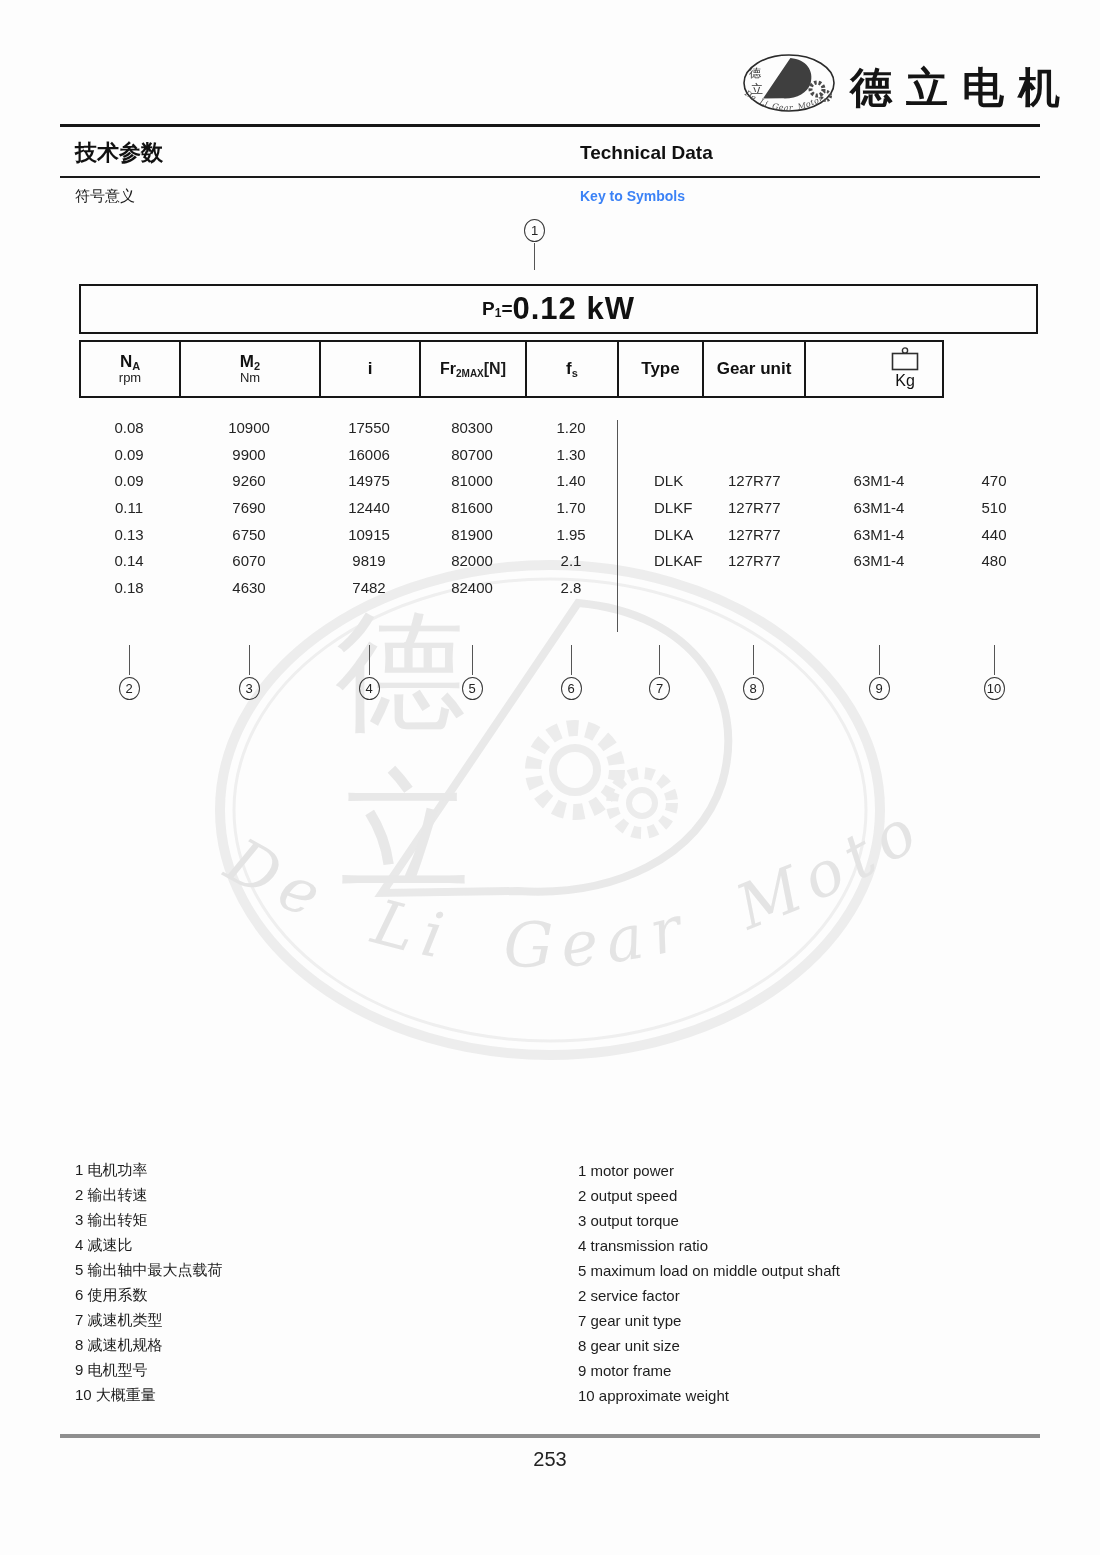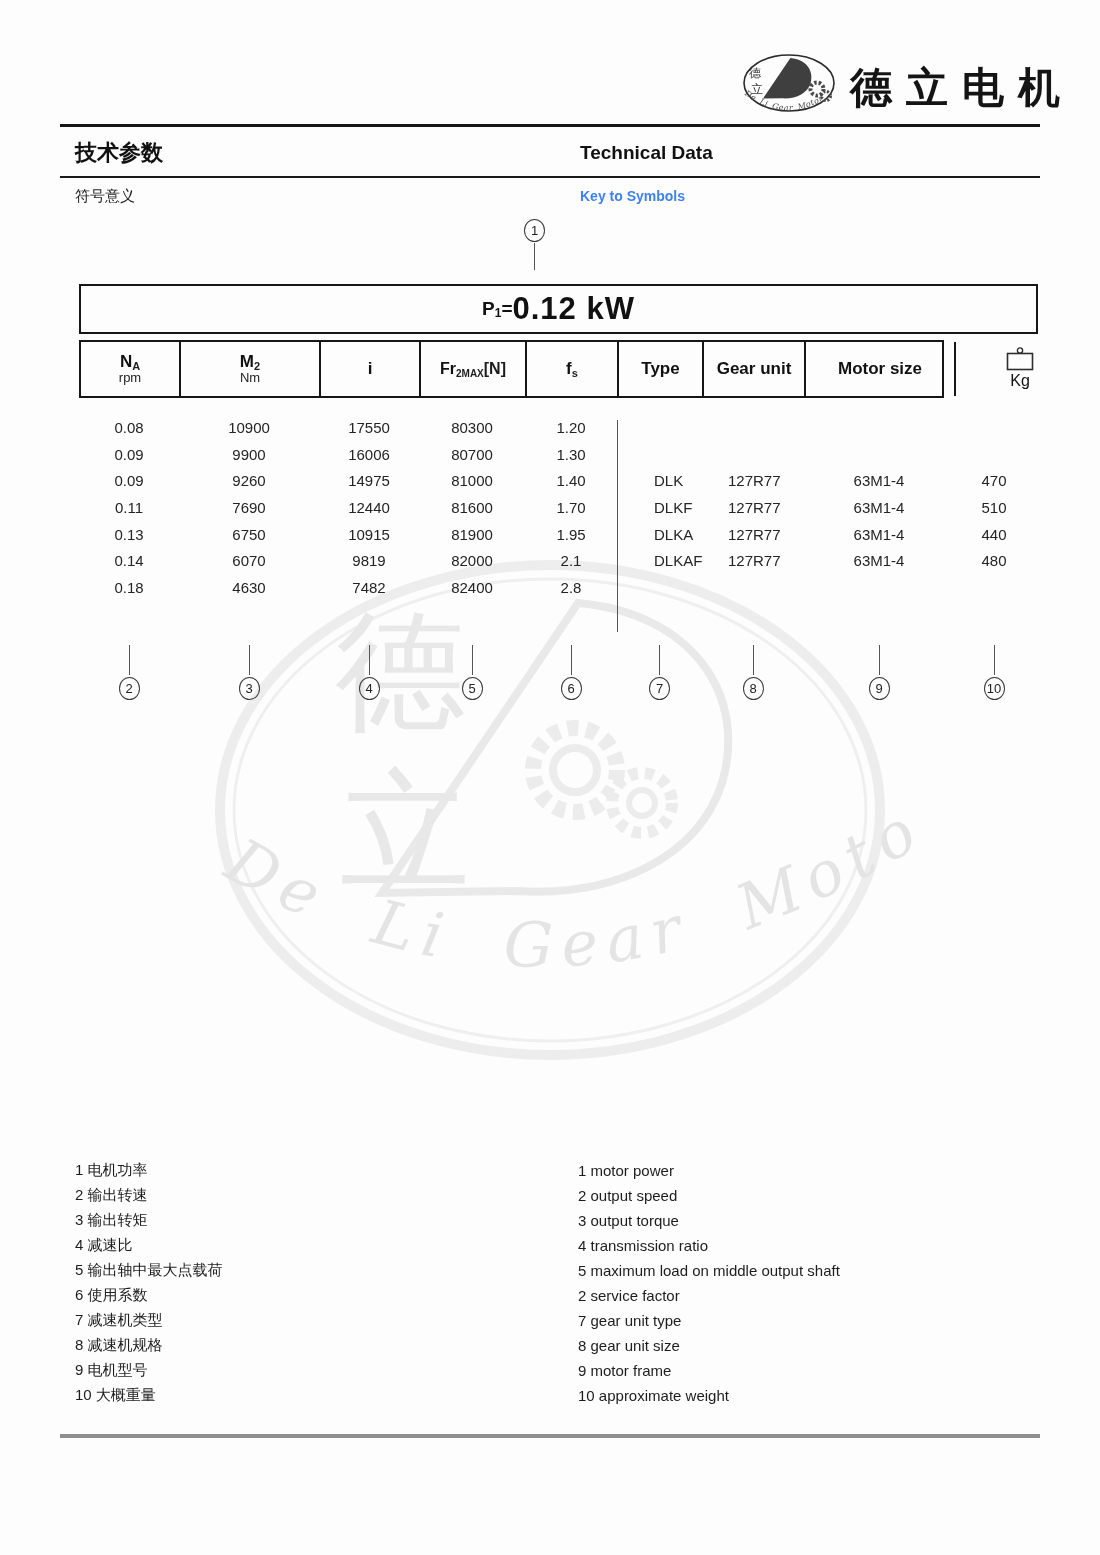--- a/index.html
+++ b/index.html
@@ -148,23 +148,20 @@
     <div class="th">
       <div><span class="lab">f</span><span class="sub">s</span></div>
     </div>
     <div class="th">
       <div><span class="lab">Type</span></div>
     </div>
     <div class="th">
       <div><span class="lab">Gear unit</span></div>
     </div>
     <div class="th">
-      <div><span class="lab">Motor size</span></div>
-    </div>
-    <div class="th">
       <svg class="weight-ico" width="30" height="24" viewBox="0 0 30 24">
         <circle cx="15" cy="3.5" r="2.6" fill="none" stroke="#2e2e2e" stroke-width="1.4"></circle>
         <rect x="2.5" y="6.5" width="25" height="16" fill="none" stroke="#2e2e2e" stroke-width="1.6"></rect>
       </svg>
       <div><span class="lab" style="font-weight:normal; font-size:16px;">Kg</span></div>
     </div>
   </div>
 
   <div class="abs z1 tbody">
     <div class="dg-row">
@@ -294,14 +291,15 @@
     <div class="legend-item">4 transmission ratio</div>
     <div class="legend-item">5 maximum load on middle output shaft</div>
     <div class="legend-item">2 service factor</div>
     <div class="legend-item">7 gear unit type</div>
     <div class="legend-item">8 gear unit size</div>
     <div class="legend-item">9 motor frame</div>
     <div class="legend-item">10 approximate weight</div>
   </div>
 
   <div class="abs z1 rule-bottom"></div>
+  <div class="abs z1 page-number">253</div>
 
 </div>
 
 </body></html>

